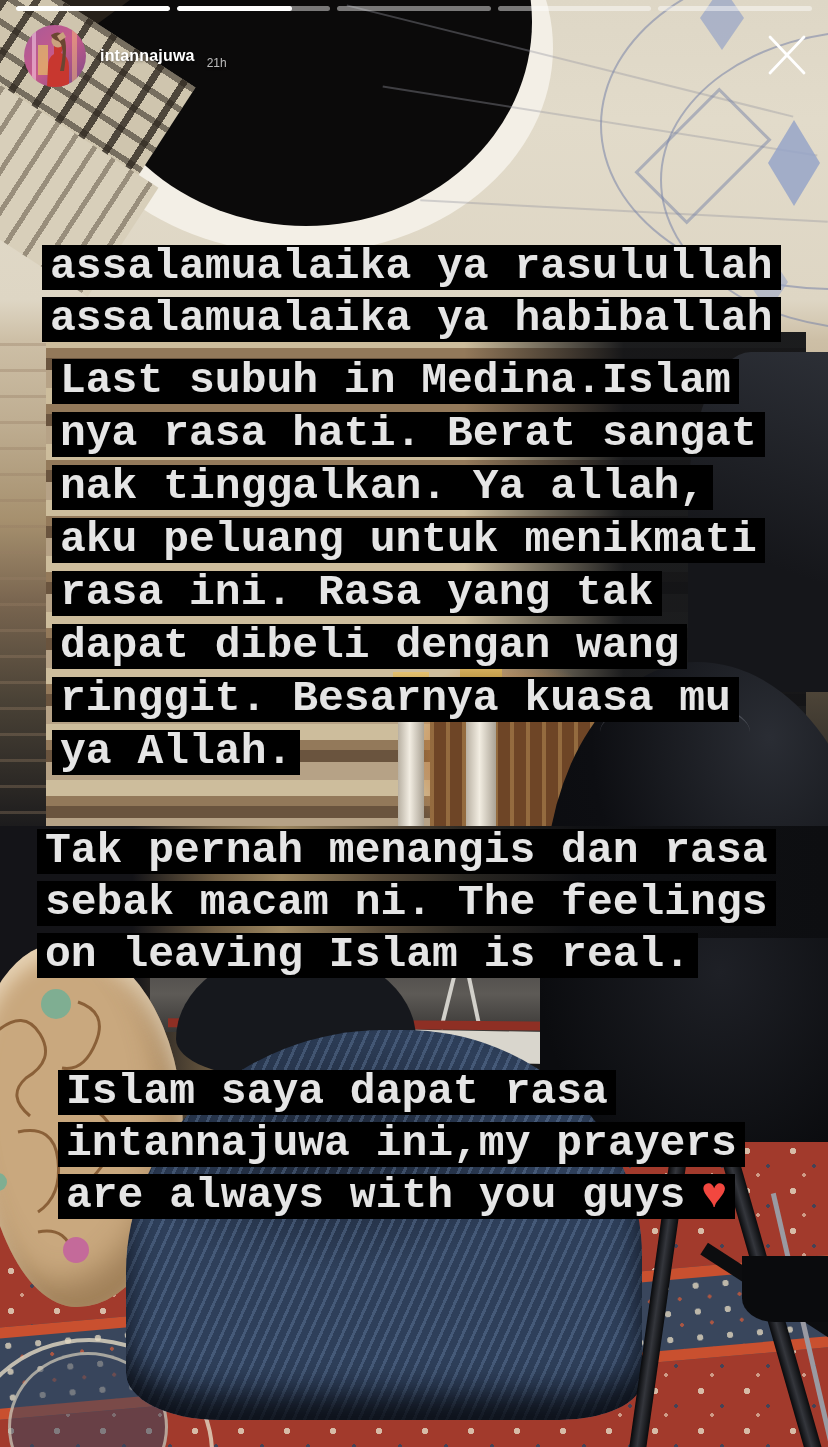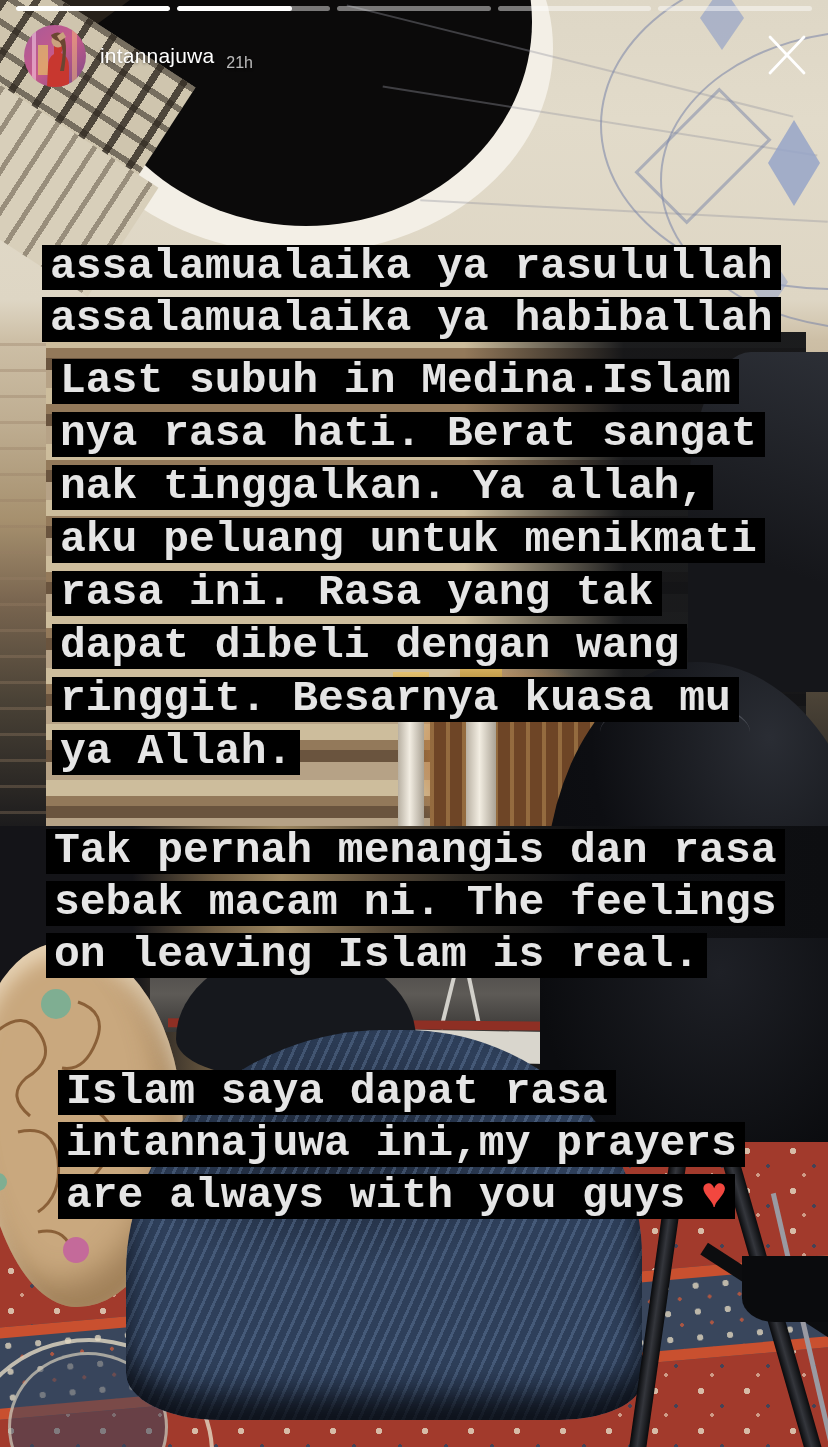--- a/index.html
+++ b/index.html
@@ -103,34 +103,34 @@
   .seat-corner{left:742px;top:1256px;width:90px;height:66px;background:#0a0b0d;border-radius:0 0 0 36%;}
 
   
   .header{inset:0 0 auto 0;height:120px;z-index:60;}
   .progress-row{left:16px;right:16px;top:6px;height:5px;display:flex;gap:7px;position:absolute;}
   .seg{position:relative;flex:1;height:5px;border-radius:3px;background:rgba(255,255,255,.45);overflow:hidden;}
   .seg i{position:absolute;left:0;top:0;height:100%;background:#fff;border-radius:3px;}
   .user-row{left:24px;top:24px;height:64px;display:flex;align-items:center;position:absolute;}
   .avatar{position:relative;width:62px;height:62px;border-radius:50%;overflow:hidden;flex:none;}
   .avatar svg{position:absolute;inset:0;}
-  .username{position:relative;margin-left:14px;color:#fff;font-size:21px;font-weight:normal;letter-spacing:.2px;text-shadow:0 1px 3px rgba(0,0,0,.45);}
-  .timestamp{position:relative;margin-left:12px;color:rgba(255,255,255,.72);font-size:16px;text-shadow:0 1px 3px rgba(0,0,0,.4);margin-top:14px;}
+  .username{position:relative;margin-left:14px;color:#fff;font-size:16px;font-weight:bold;letter-spacing:.2px;text-shadow:0 1px 3px rgba(0,0,0,.45);}
+  .timestamp{position:relative;margin-left:12px;color:rgba(255,255,255,.72);font-size:12px;text-shadow:0 1px 3px rgba(0,0,0,.4);margin-top:14px;}
   .close-btn{right:12px;top:26px;width:60px;height:56px;background:transparent;border:0;cursor:pointer;padding:0;}
   .close-btn svg{position:absolute;left:11px;top:9px;}
 
   
   .tblock{z-index:50;}
   .tline{position:static;display:block;margin:0 0 7px 0;}
   .tline span{position:static;display:inline-block;background:#000;color:#e5e5e5;
       font-family:"Liberation Mono",monospace;font-weight:bold;font-size:43px;line-height:41px;
       padding:1px 8px 3px 8px;white-space:pre;}
   .b1{left:42px;top:245px;}
   .b2{left:52px;top:359px;}.b2 .tline{margin-bottom:8px;}
-  .b3{left:46px;top:829px;}
+  .b3{left:37px;top:829px;}
   .b4{left:58px;top:1070px;}
   .heart{font-family:"DejaVu Sans",sans-serif;font-size:40px;line-height:41px;display:inline-block;vertical-align:top;}
 </style>
 </head>
 <body>
 
 <div class="viewport">
 
   <div class="photo">
     <div class="bg-base"></div>

